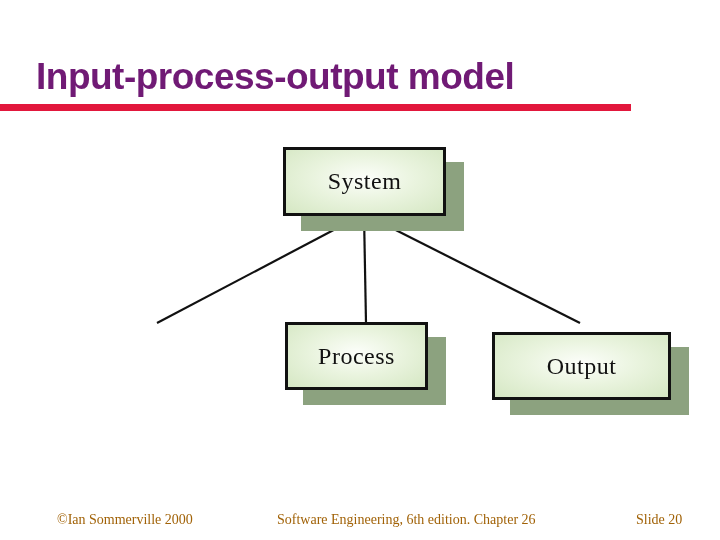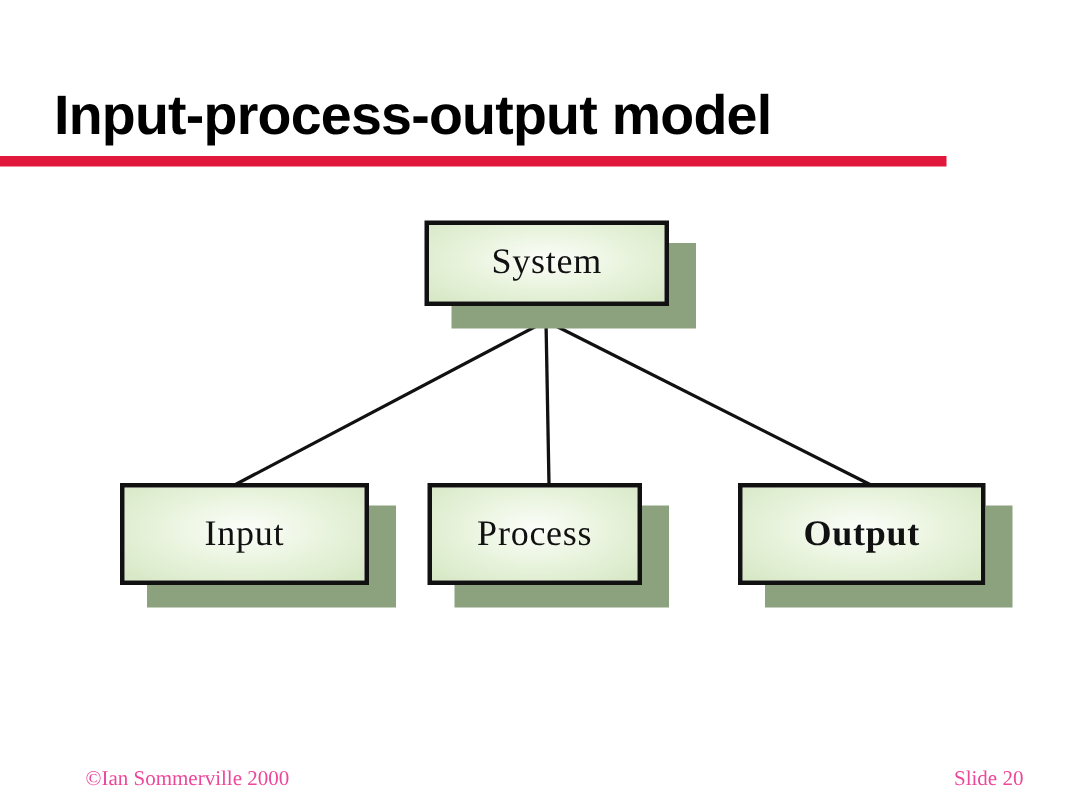--- a/index.html
+++ b/index.html
@@ -25,21 +25,21 @@
   .title {
     position: absolute;
     left: 36px;
     top: 56px;
     margin: 0;
     font-family: "Liberation Sans", sans-serif;
     font-weight: bold;
     font-size: 37px;
     line-height: 42px;
     letter-spacing: -0.5px;
-    color: #000000;
+    color: #701a75;
     white-space: nowrap;
   }
   .rule {
     position: absolute;
     left: 0;
     top: 104px;
     width: 631px;
     height: 7px;
     background: var(--accent);
   }
@@ -65,31 +65,31 @@
                 var(--fill-edge) 100%);
     box-shadow: 18px 15px 0 0 var(--shadow);
     display: flex;
     align-items: center;
     justify-content: center;
     font-family: "Liberation Serif", serif;
     font-size: 24px;
     letter-spacing: 0.5px;
     color: #111111;
   }
-  .node-system  { left: 283px; top: 147px; width: 163px; height: 57px; }
+  .node-system  { left: 283px; top: 147px; width: 163px; height: 69px; }
   .node-input   { left: 80px;  top: 322px; width: 166px; height: 68px; }
   .node-process { left: 285px; top: 322px; width: 143px; height: 68px; }
-  .node-output  { left: 492px; top: 322px; width: 165px; height: 68px; font-weight: bold; }
+  .node-output  { left: 492px; top: 332px; width: 179px; height: 68px; }
   .footer-text {
     position: absolute;
     top: 512px;
     font-family: "Liberation Serif", serif;
     font-size: 14px;
     line-height: 16px;
-    color: #ec4899;
+    color: #a16207;
     white-space: nowrap;
   }
   .footer-copyright { left: 57px; }
   .footer-course    { left: 277px; }
   .footer-slideno   { left: 636px; text-align: center; }
 </style>
 </head>
 <body>
 
 <div class="slide" style="--accent: #E2173C; --box-border: #111111; --fill-center: #FCFEFA; --fill-mid: #EAF4DF; --fill-edge: #D5E7C3; --shadow: #8CA27F; --line: #111111;">
@@ -101,30 +101,28 @@
   <svg class="connectors" viewBox="0 0 720 540" xmlns="http://www.w3.org/2000/svg">
     <line x1="364" y1="214" x2="157" y2="323"></line>
     <line x1="364" y1="214" x2="366" y2="323"></line>
     <line x1="364" y1="214" x2="580" y2="323"></line>
   </svg>
 
   <div class="node node-system">
     <span>System</span>
   </div>
 
-  <div class="node node-input">
-    <span>Input</span>
-  </div>
 
   <div class="node node-process">
     <span>Process</span>
   </div>
 
   <div class="node node-output">
     <span>Output</span>
   </div>
 
   <span class="footer-text footer-copyright">©Ian Sommerville 2000</span>
 
+  <span class="footer-text footer-course">Software Engineering, 6th edition. Chapter 26</span>
 
   <span class="footer-text footer-slideno">Slide 20</span>
 
 </div>
 
 </body></html>

